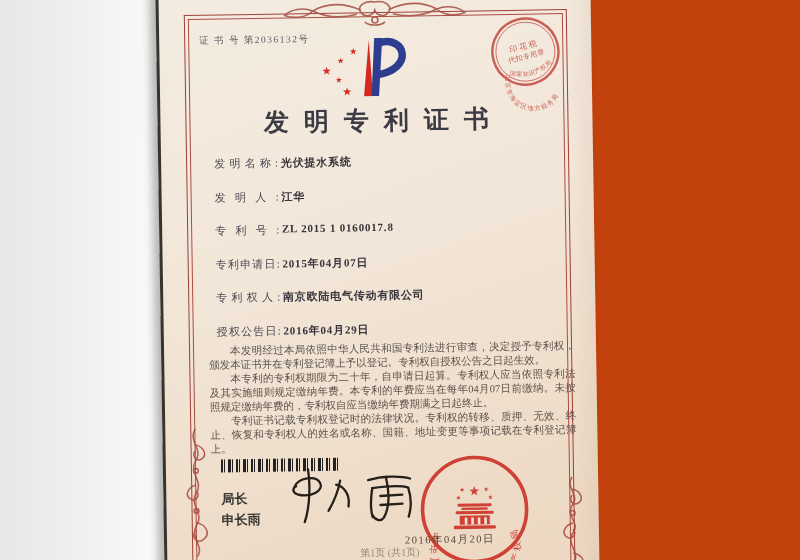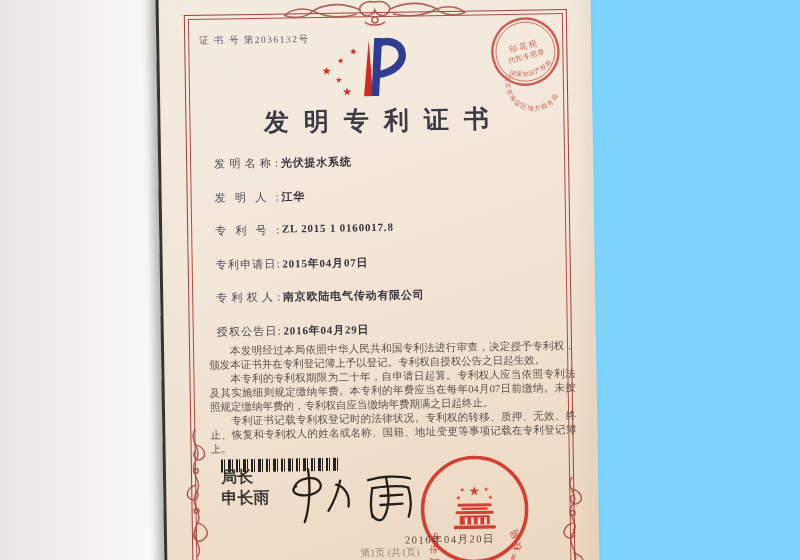--- a/index.html
+++ b/index.html
@@ -1,16 +1,16 @@
 <!DOCTYPE html>
 <html><head>
 <meta charset="utf-8">
 <style>
   html,body{margin:0;padding:0;}
-  #photo{position:relative;width:800px;height:560px;background:#7dd3fc;overflow:hidden;
+  #photo{position:relative;width:800px;height:560px;background:#c2410c;overflow:hidden;
          font-family:"Liberation Serif",serif;}
   
   #bg-left{position:absolute;left:0;top:0;width:190px;height:560px;
            background:linear-gradient(90deg,#e9e7e5 0%,#f4f3f2 55%,#fdfdfd 100%);}
   
   #paper{position:absolute;left:160px;top:-14px;width:432px;height:592px;
          transform:rotate(-0.9deg);transform-origin:50% 50%;
          background:linear-gradient(162deg,#f4ece1 0%,#f2e6d8 45%,#eedcc8 80%,#ecd7c1 100%);
          border-left:3px solid #38332c;
          box-shadow:-6px 3px 9px rgba(0,0,0,0.28), inset -10px 0 18px rgba(165,130,95,0.10);
@@ -32,22 +32,22 @@
           vertical-align:top;letter-spacing:0.5px;}
   .flabel::after{content:": ";letter-spacing:0;}
   .fvalue{font-weight:700;color:#38343d;letter-spacing:0.8px;}
   .body-text{position:absolute;left:45px;top:356px;width:366px;font-size:10.5px;
              line-height:14px;color:#5b534c;text-align:justify;}
   .body-text p{margin:0;text-indent:2em;}
   .barcode{position:absolute;left:55px;top:471px;width:118px;height:13px;
            background:repeating-linear-gradient(90deg,#23211f 0 2px,transparent 2px 3px,
              #23211f 3px 4px,transparent 4px 7px,#23211f 7px 10px,transparent 10px 11px,
              #23211f 11px 12px,transparent 12px 15px);}
-  .signer{position:absolute;left:55px;top:480px;font-family:Liberation Mono, monospace;
-          font-size:16px;font-weight:700;color:#3a3734;line-height:21px;}
+  .signer{position:absolute;left:55px;top:500px;font-family:Liberation Sans, sans-serif;
+          font-size:13px;font-weight:700;color:#3a3734;line-height:21px;}
   .signature{position:absolute;left:118px;top:478px;}
   .seal{position:absolute;left:243px;top:460px;}
   .seal-date{position:absolute;left:238px;top:548px;font-size:10.5px;letter-spacing:1.5px;
              color:rgba(72,52,40,0.9);z-index:5;}
   .page-note{position:absolute;left:193px;top:560px;font-size:10px;color:#948878;}
   .tax-stamp{position:absolute;left:306px;top:8px;}
   .ornament-top{position:absolute;left:110px;top:12px;}
   .flourish-bl{position:absolute;left:14px;top:438px;}
   .flourish-br{position:absolute;left:388px;top:492px;}
 </style>

